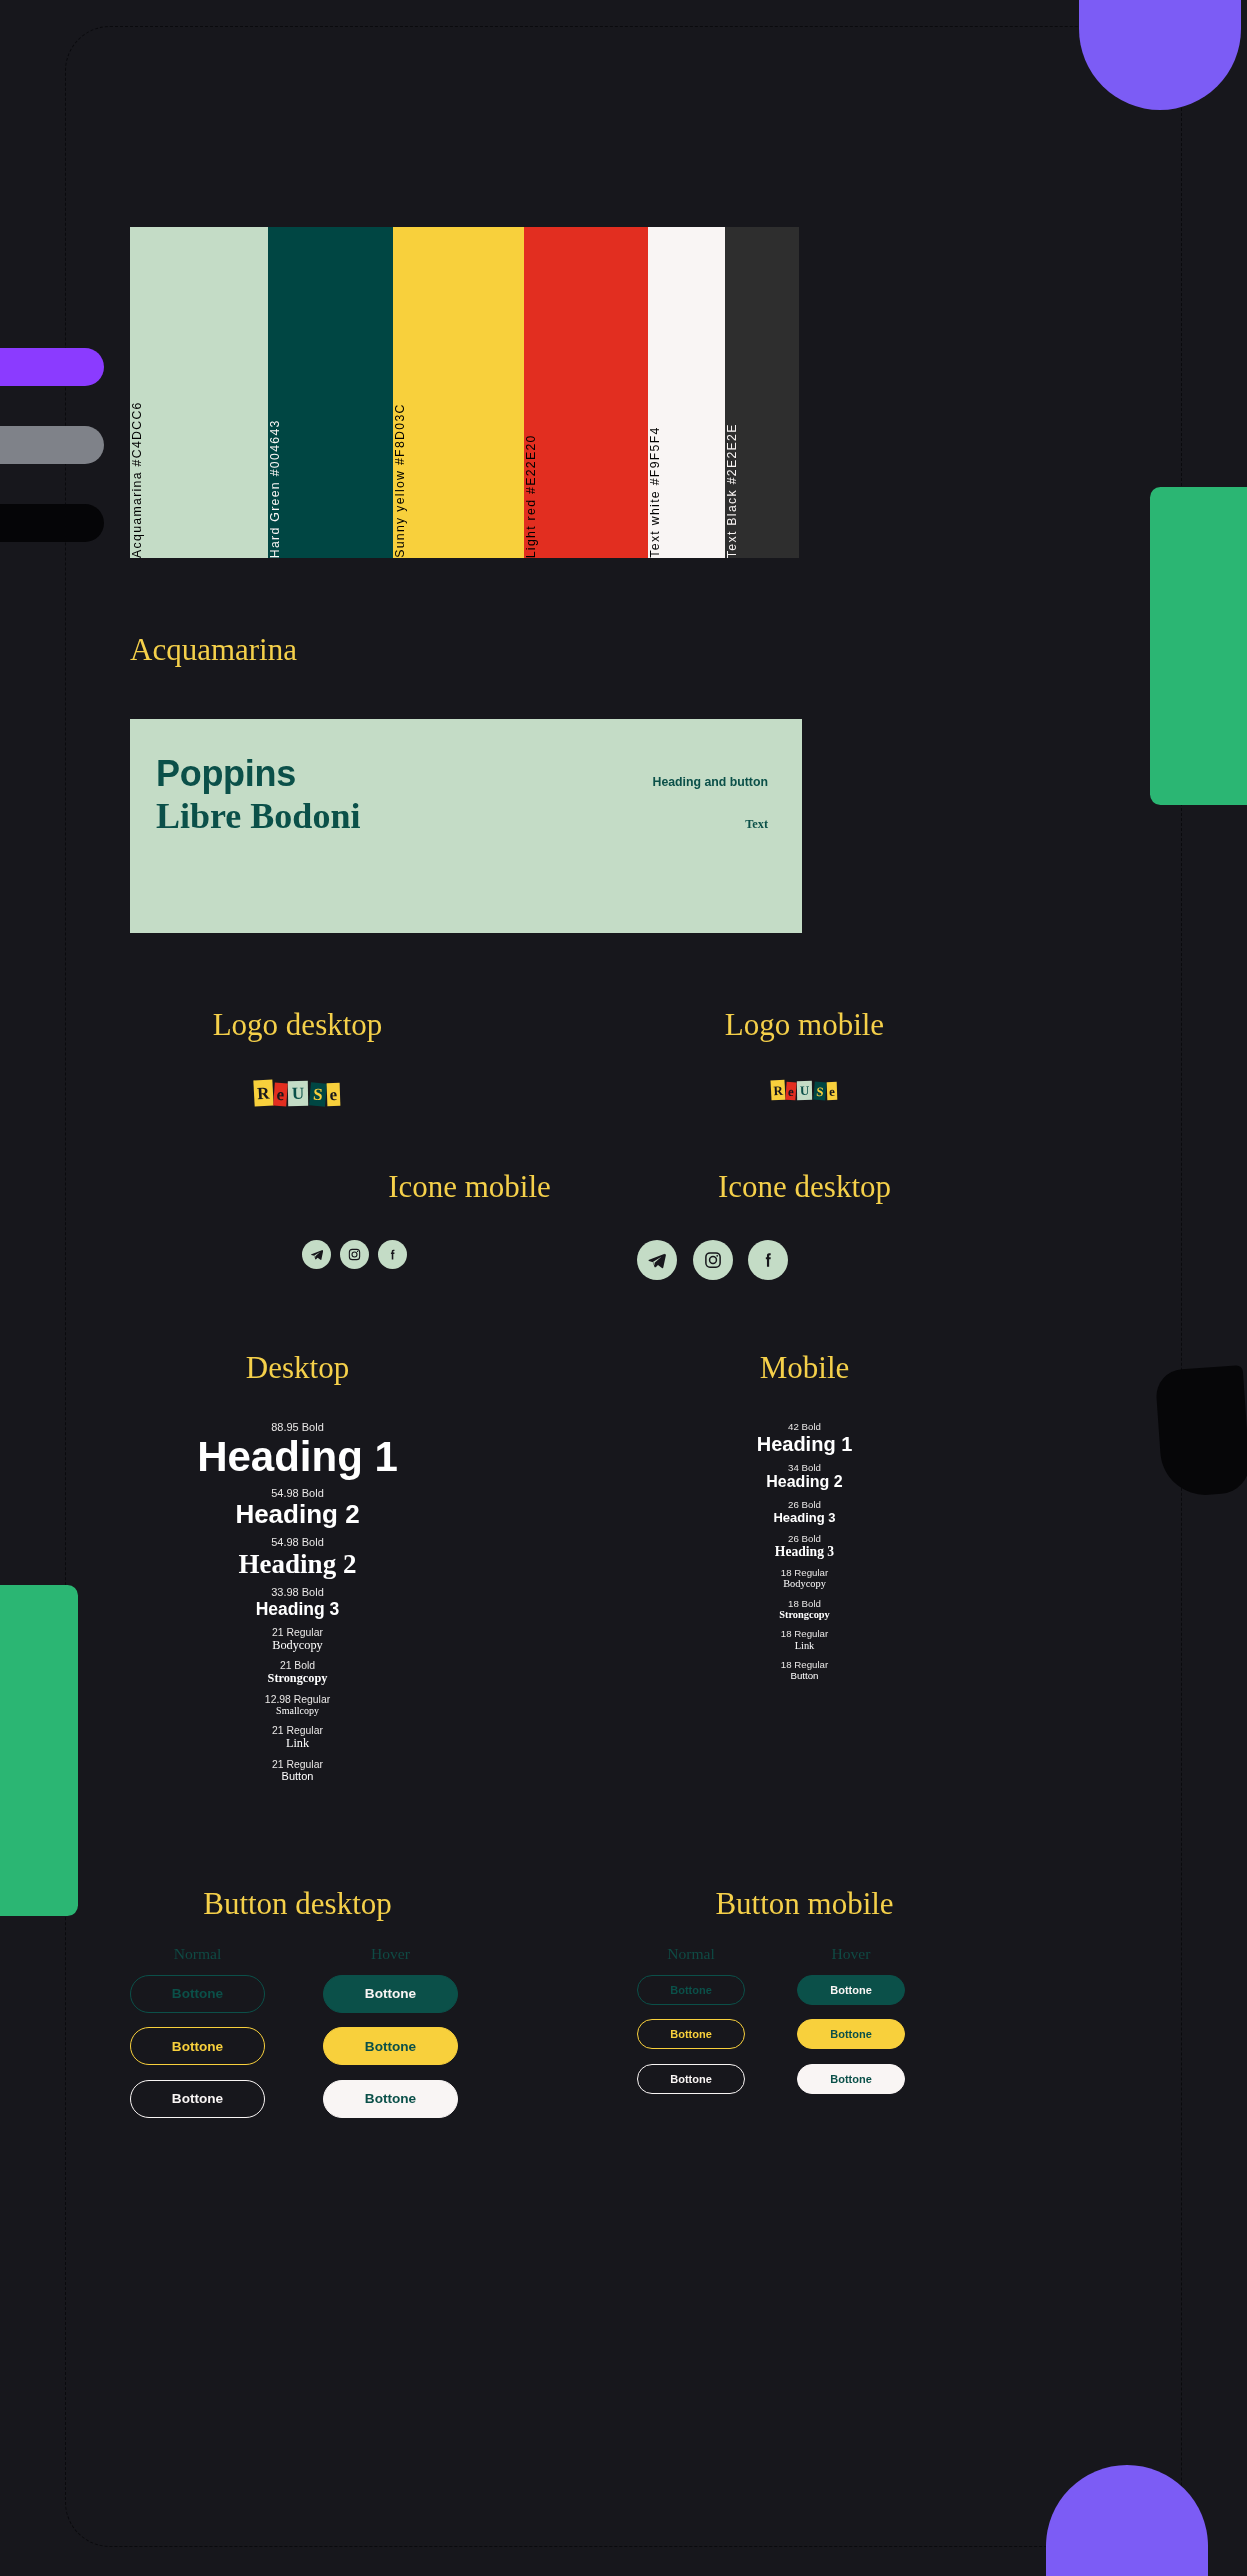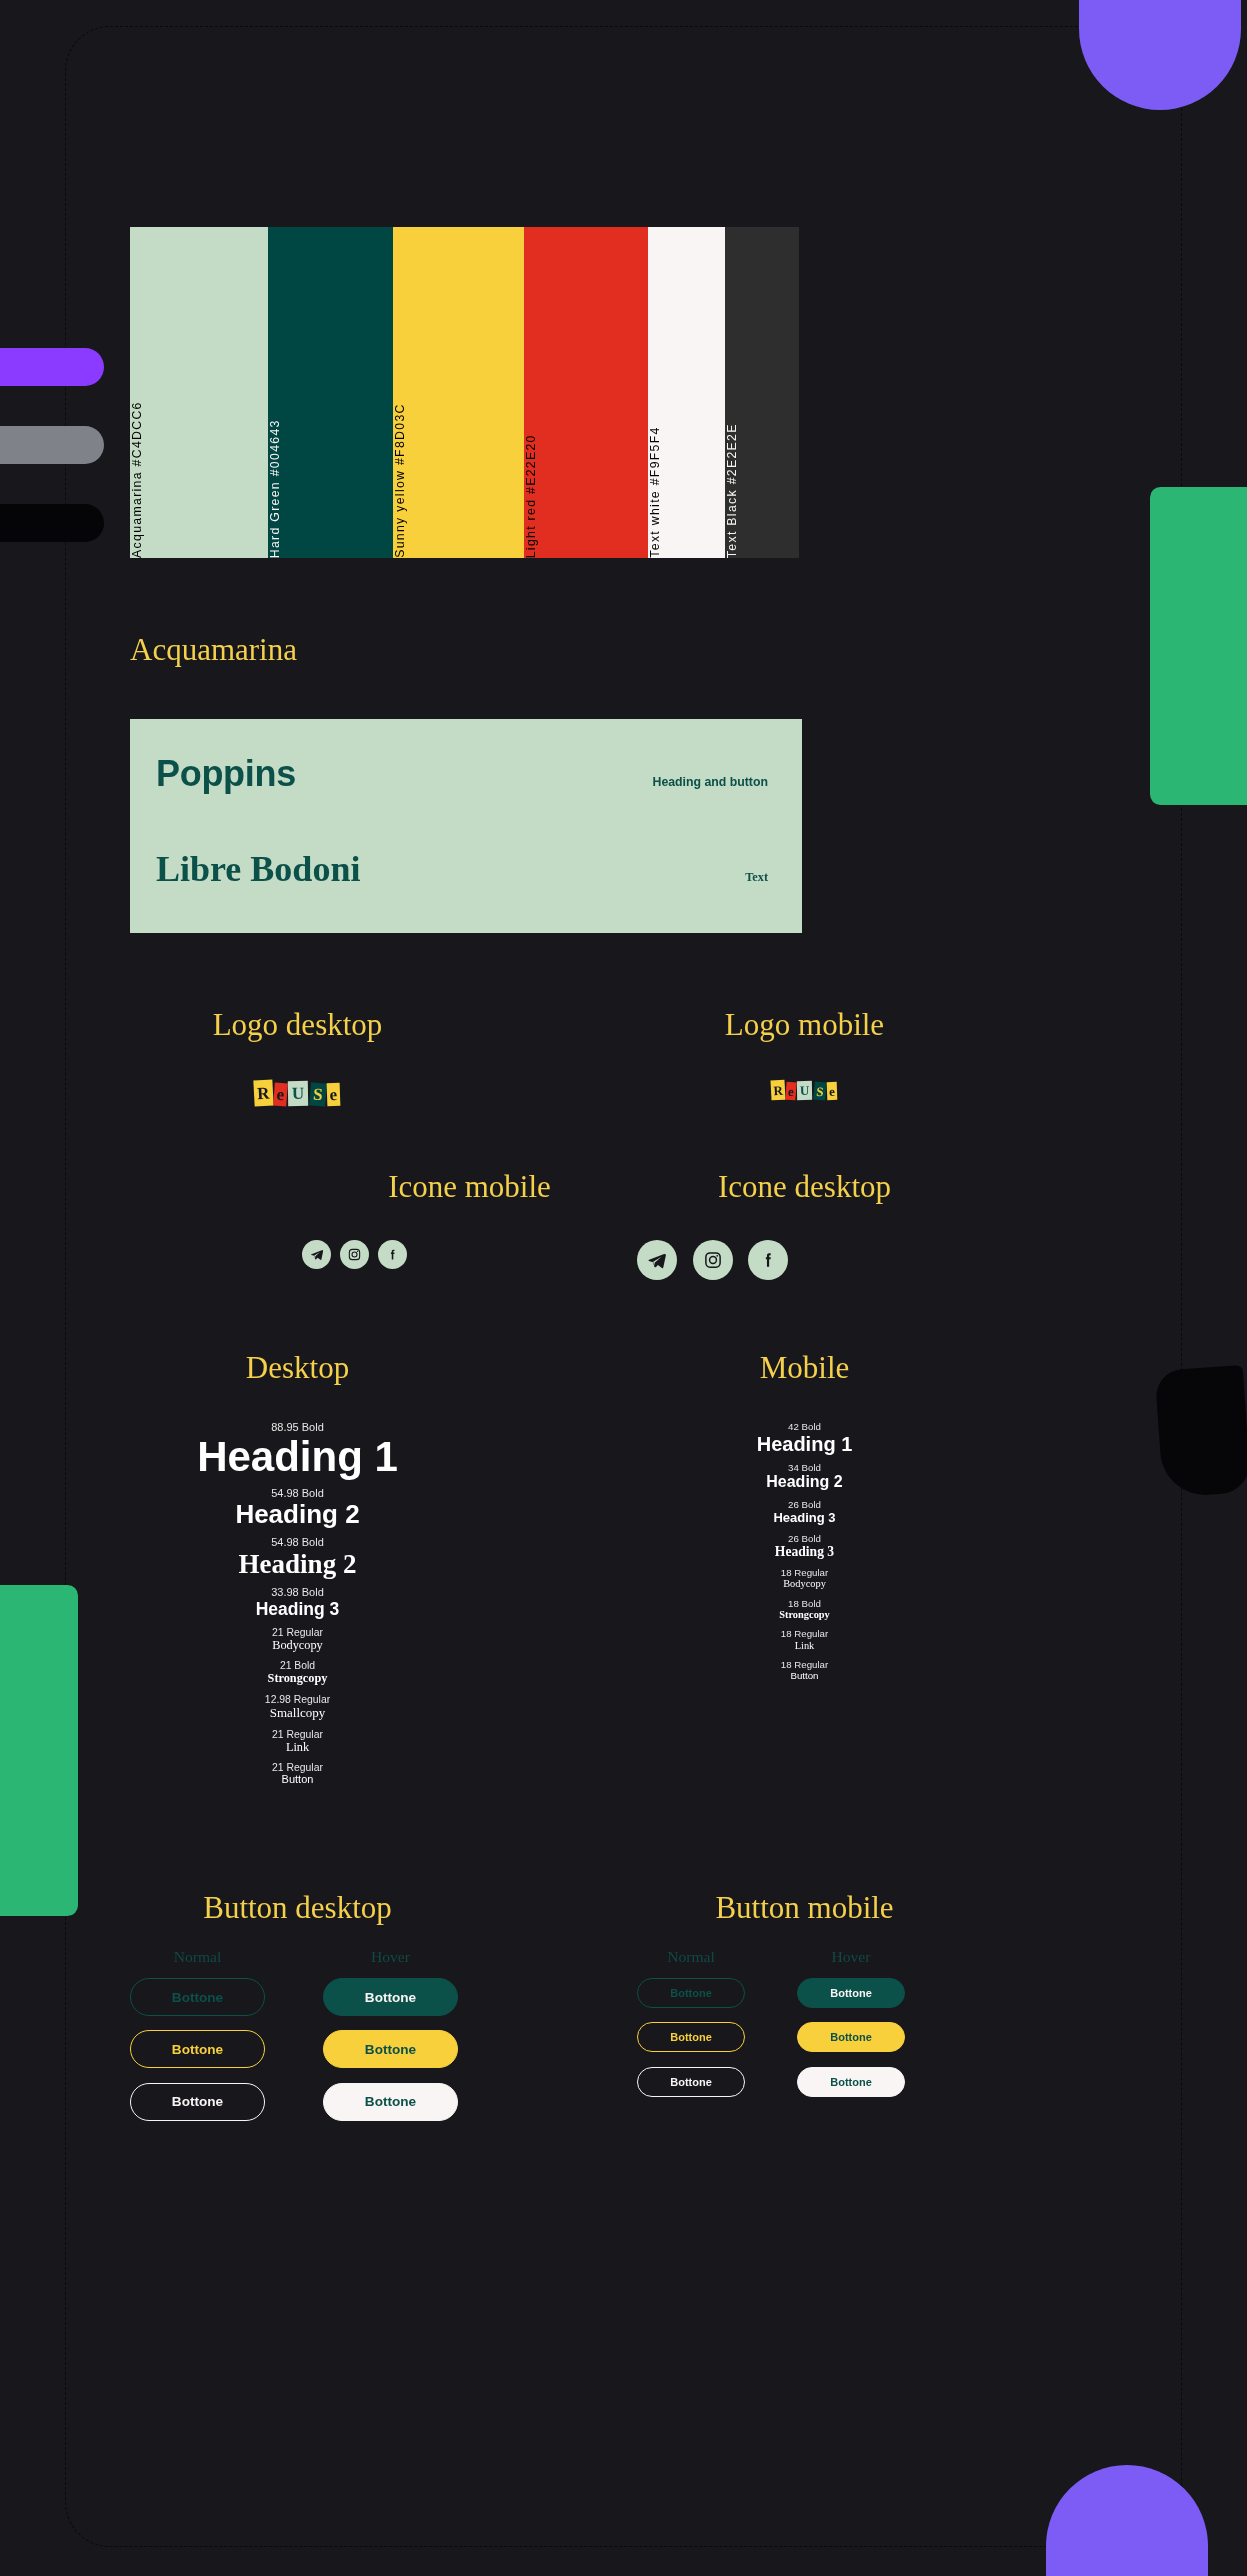--- a/index.html
+++ b/index.html
@@ -140,21 +140,20 @@
   
   .typo-wrap { margin-top: 75px; }
   .typo-card {
     margin-top: 52px;
     width: 672px;
     height: 214px;
     background: #C4DCC6;
     padding: 34px 34px 0 26px;
     display: flex;
     flex-direction: column;
-    justify-content: space-between;
   }
   .typo-row { display: flex; align-items: baseline; justify-content: space-between; }
   .typo-name-sans {
     font-family: "Liberation Sans", sans-serif;
     font-weight: bold;
     font-size: 36px;
     color: #0b5049;
     letter-spacing: -0.3px;
   }
   .typo-name-serif {
@@ -406,21 +405,21 @@
             <div class="scale-item">
               <div class="scale-meta" style="font-size: 10.4px;">21 Regular</div>
               <div class="scale-sample s-serif" style="font-size: 12.3px;">Bodycopy</div>
             </div>
             <div class="scale-item">
               <div class="scale-meta" style="font-size: 10.4px;">21 Bold</div>
               <div class="scale-sample s-serif s-bold" style="font-size: 12.3px;">Strongcopy</div>
             </div>
             <div class="scale-item">
               <div class="scale-meta" style="font-size: 10.4px;">12.98 Regular</div>
-              <div class="scale-sample s-serif" style="font-size: 13px;">Smallcopy</div>
+              <div class="scale-sample s-serif" style="font-size: 10px;">Smallcopy</div>
             </div>
             <div class="scale-item">
               <div class="scale-meta" style="font-size: 10.4px;">21 Regular</div>
               <div class="scale-sample s-serif s-underline" style="font-size: 12.3px;">Link</div>
             </div>
             <div class="scale-item">
               <div class="scale-meta" style="font-size: 10.4px;">21 Regular</div>
               <div class="scale-sample s-sans" style="font-size: 11px;">Button</div>
             </div>
           </div>

